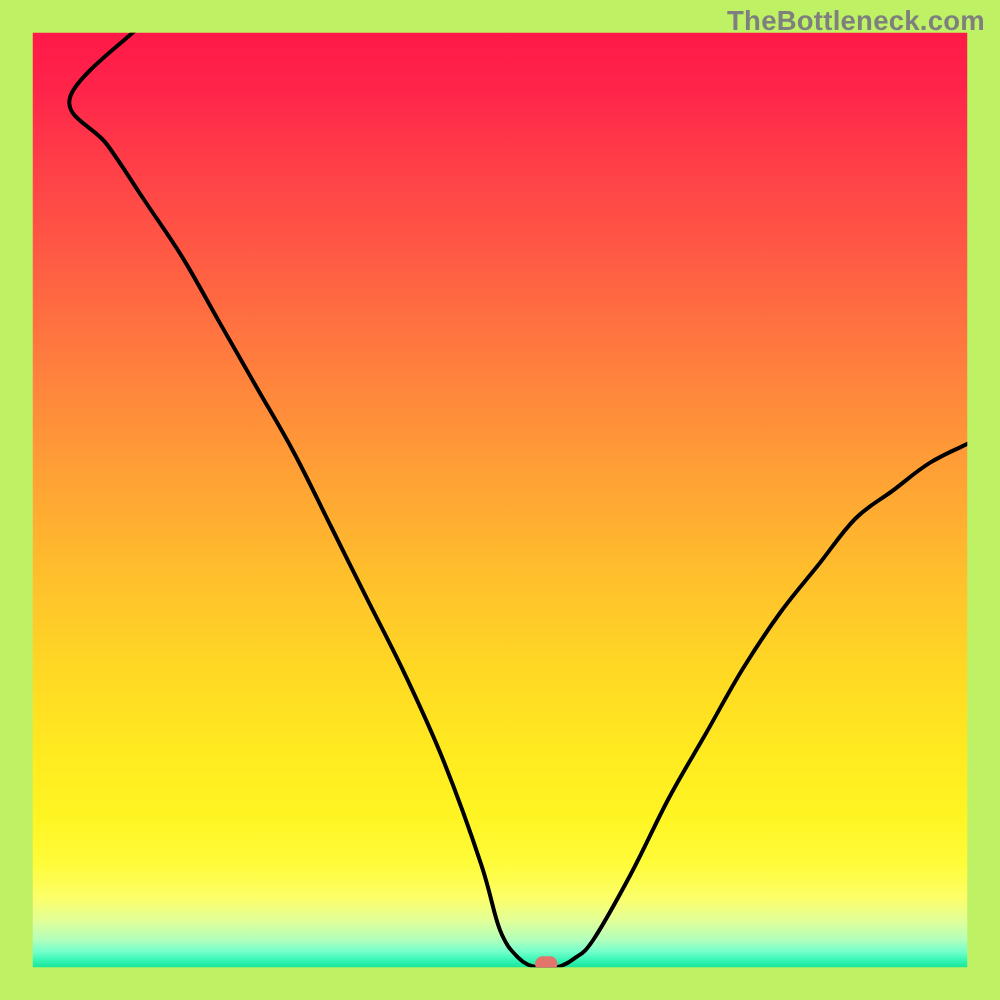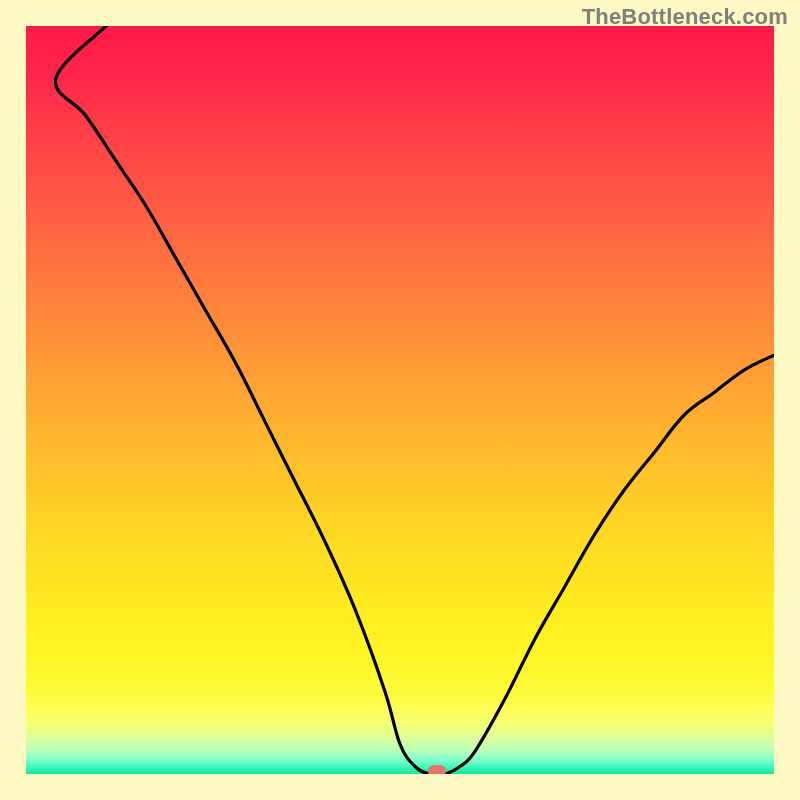--- a/index.html
+++ b/index.html
@@ -8,21 +8,21 @@
     width: 800px;
     height: 800px;
     background: #000;
     overflow: hidden;
     font-family: Arial, Helvetica, sans-serif;
   }
   .frame {
     position: relative;
     width: 800px;
     height: 800px;
-    background: #fef9c3;
+    background: #bef264;
   }
   .watermark {
     position: absolute;
     top: 4px;
     right: 12px;
     color: #7f7f7f;
     font-size: 22px;
     font-weight: 600;
     letter-spacing: 0.2px;
     z-index: 5;

